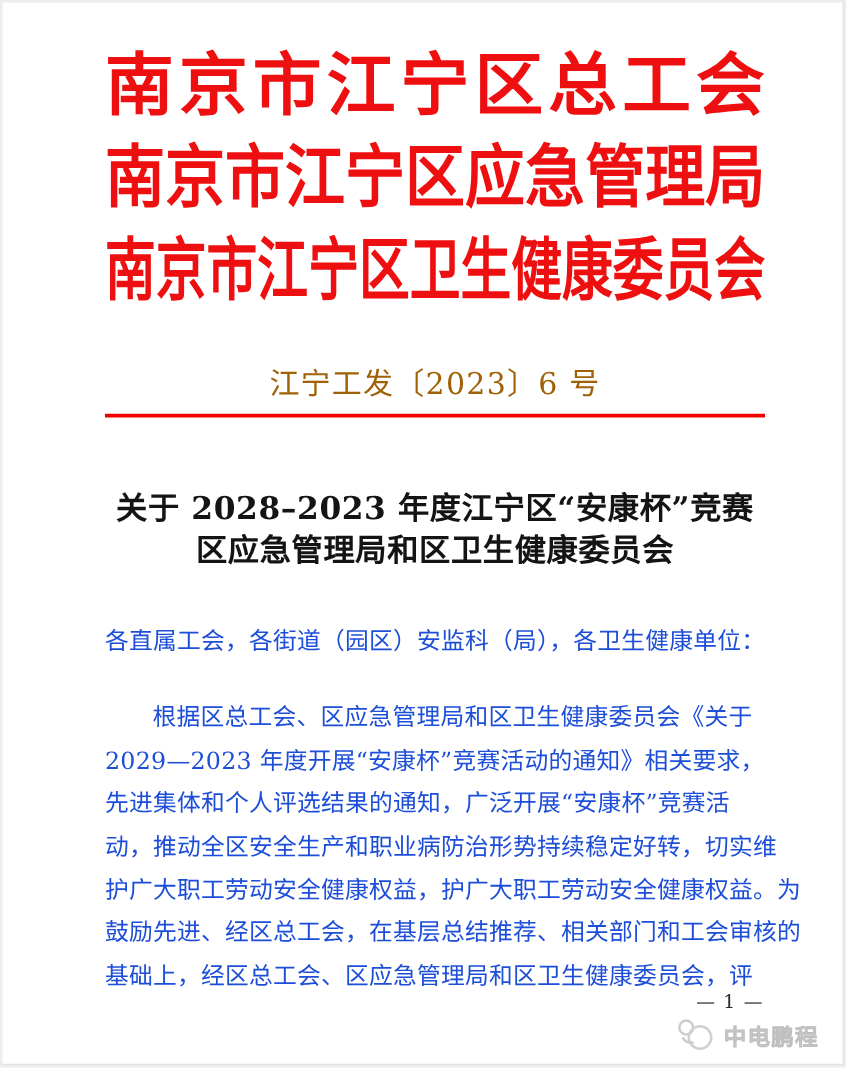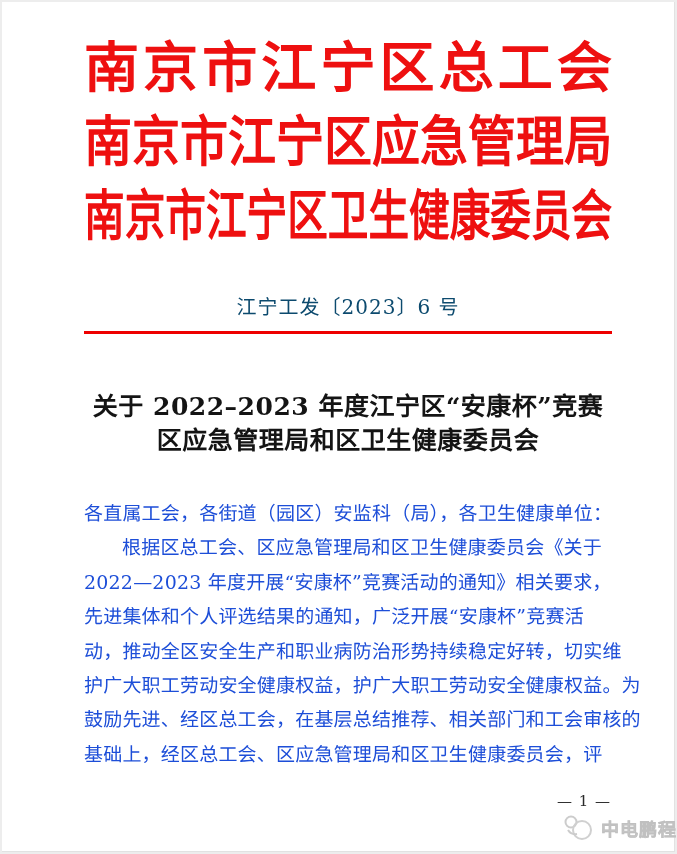--- a/index.html
+++ b/index.html
@@ -35,23 +35,23 @@
     display: flex;
     justify-content: space-between;
     font-size: 55px;
     line-height: 74px;
     white-space: nowrap;
   }
   
   .doc-number {
     margin-top: 40px;
     text-align: center;
-    font-size: 20px;
+    font-size: 24px;
     line-height: 28px;
-    color: #0c4a6e;
+    color: #a16207;
     letter-spacing: 1px;
   }
   
   .red-rule {
     margin-top: 10px;
     height: 3px;
     background: var(--rule-red, #ee0000);
   }
   
   .title {
@@ -68,34 +68,34 @@
   .body-text {
     margin-top: 38px;
     font-size: 19px;
     line-height: 34.4px;
     color: #1d4ed8;
   }
   .body-line {
     white-space: nowrap;
     letter-spacing: 0.2px;
   }
-  .body-line.indent { text-indent: 38px; }
+  .body-line.indent { text-indent: 38px; margin-top: 27px; }
   
   .page-number {
     position: absolute;
     top: 792px;
     right: 66px;
     font-size: 15px;
     color: #2a2a2a;
     letter-spacing: 1px;
   }
   .watermark {
     position: absolute;
     top: 813px;
-    right: 0;
+    right: 22px;
     display: flex;
     align-items: center;
     gap: 5px;
     color: var(--watermark-gray, #c6c6c6);
   }
   .wm-logo { display: block; }
   .wm-text {
     font-size: 18px;
     font-weight: bold;
     letter-spacing: 1px;
@@ -150,28 +150,28 @@
           <span>员</span>
           <span>会</span>
         </div>
     </div>
 
     <div class="doc-number">江宁工发〔2023〕6 号</div>
 
     <div class="red-rule"></div>
 
     <h1 class="title">
-      <span class="title-line">关于 2022–2023 年度江宁区“安康杯”竞赛</span>
+      <span class="title-line">关于 2028–2023 年度江宁区“安康杯”竞赛</span>
       <span class="title-line">区应急管理局和区卫生健康委员会</span>
     </h1>
 
     <div class="body-text">
       <div class="body-line">各直属工会，各街道（园区）安监科（局），各卫生健康单位：</div>
       <div class="body-line indent">根据区总工会、区应急管理局和区卫生健康委员会《关于</div>
-      <div class="body-line">2022—2023 年度开展“安康杯”竞赛活动的通知》相关要求，</div>
+      <div class="body-line">2029—2023 年度开展“安康杯”竞赛活动的通知》相关要求，</div>
       <div class="body-line">先进集体和个人评选结果的通知，广泛开展“安康杯”竞赛活</div>
       <div class="body-line">动，推动全区安全生产和职业病防治形势持续稳定好转，切实维</div>
       <div class="body-line">护广大职工劳动安全健康权益，护广大职工劳动安全健康权益。为</div>
       <div class="body-line">鼓励先进、经区总工会，在基层总结推荐、相关部门和工会审核的</div>
       <div class="body-line">基础上，经区总工会、区应急管理局和区卫生健康委员会，评</div>
     </div>
 
   </div>
 
   <div class="page-number">— 1 —</div>

